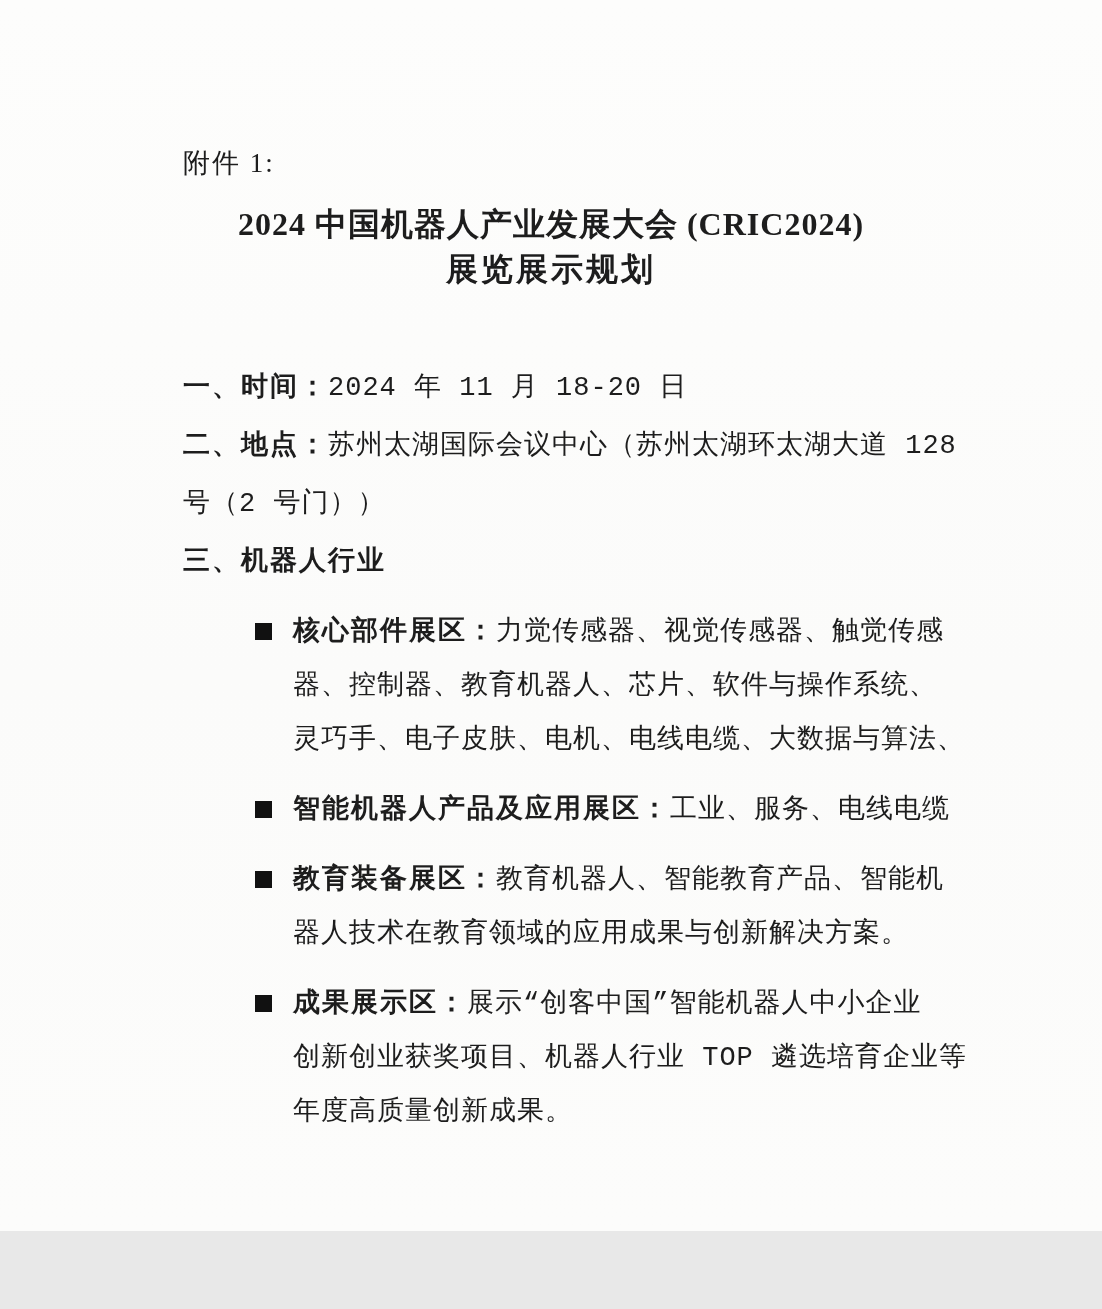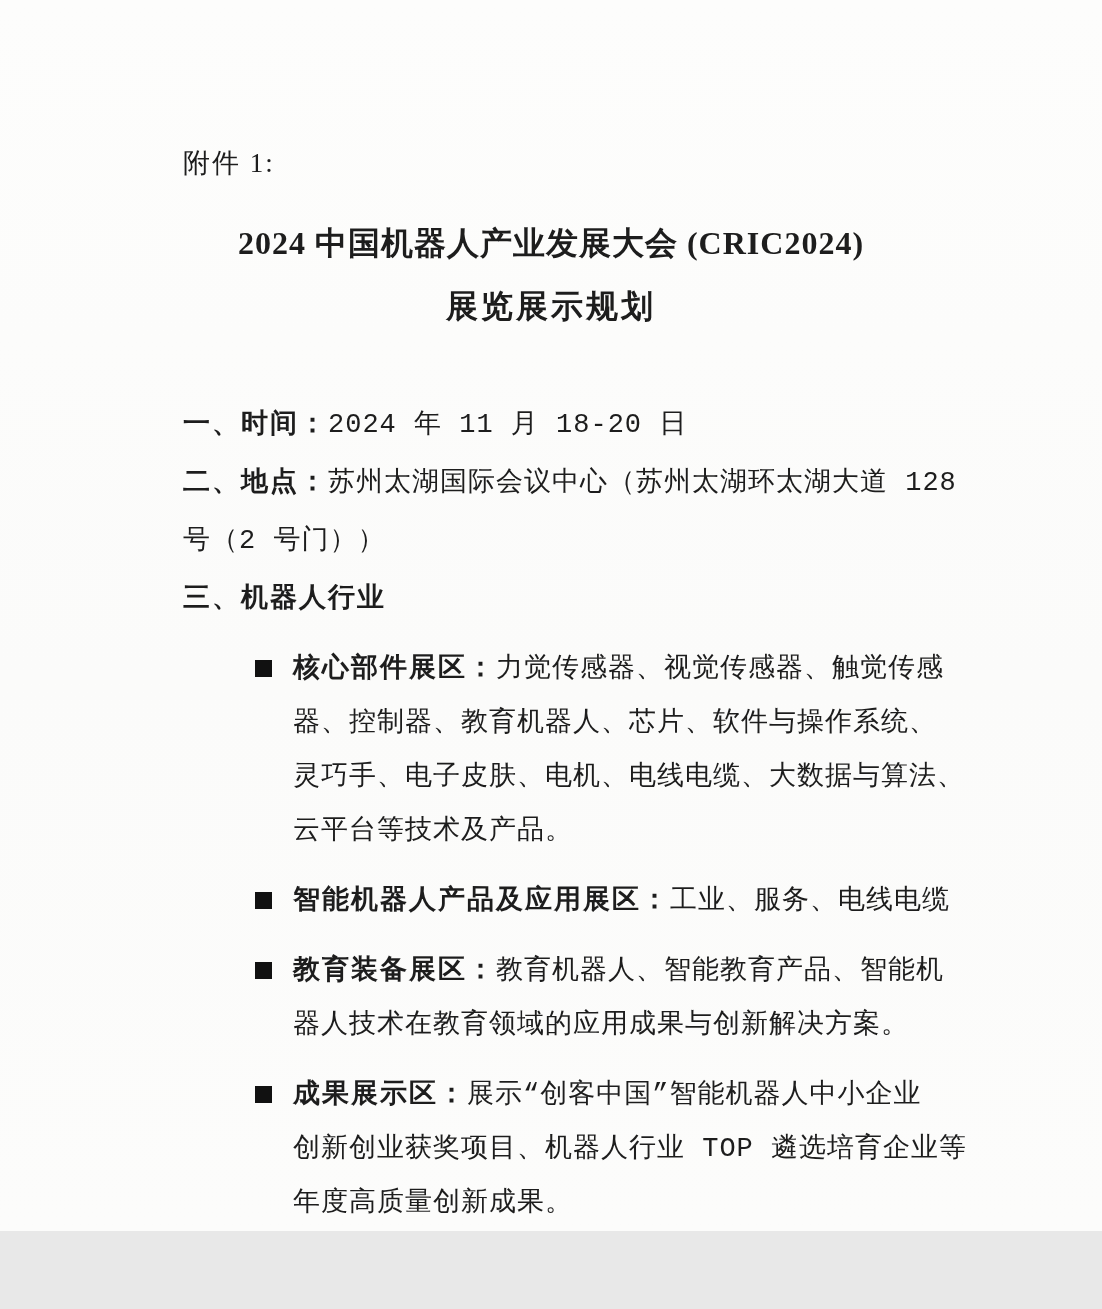--- a/index.html
+++ b/index.html
@@ -23,27 +23,27 @@
     margin-left: 183px;
     font-size: 27px;
     line-height: 34px;
     letter-spacing: 2px;
   }
   .title {
     text-align: center;
     font-weight: bold;
   }
   .title-line1 {
-    margin-top: 41px;
+    margin-top: 22px;
     font-size: 32px;
     line-height: 44px;
     letter-spacing: 1px;
   }
   .title-line2 {
-    margin-top: 19px;
+    margin-top: 1px;
     font-size: 32px;
     line-height: 44px;
     letter-spacing: 3px;
   }
   .body-block {
     margin-top: 70px;
     margin-left: 183px;
     font-size: 27px;
     font-family: Liberation Mono, monospace;
   }
@@ -108,21 +108,20 @@
 
     <p class="sec-line"><span class="sec-label">三、机器人行业</span></p>
 
     <ul class="bullet-list">
 
       <li class="bullet-item">
         <span class="bullet-square"></span>
         <div class="b-line"><span class="b-head">核心部件展区：</span><span>力觉传感器、视觉传感器、触觉传感</span></div>
         <div class="b-line">器、控制器、教育机器人、芯片、软件与操作系统、</div>
         <div class="b-line">灵巧手、电子皮肤、电机、电线电缆、大数据与算法、</div>
-        <div class="b-line">云平台等技术及产品。</div>
       </li>
 
       <li class="bullet-item">
         <span class="bullet-square"></span>
         <div class="b-line"><span class="b-head">智能机器人产品及应用展区：</span><span>工业、服务、电线电缆</span></div>
       </li>
 
       <li class="bullet-item">
         <span class="bullet-square"></span>
         <div class="b-line"><span class="b-head">教育装备展区：</span><span>教育机器人、智能教育产品、智能机</span></div>

